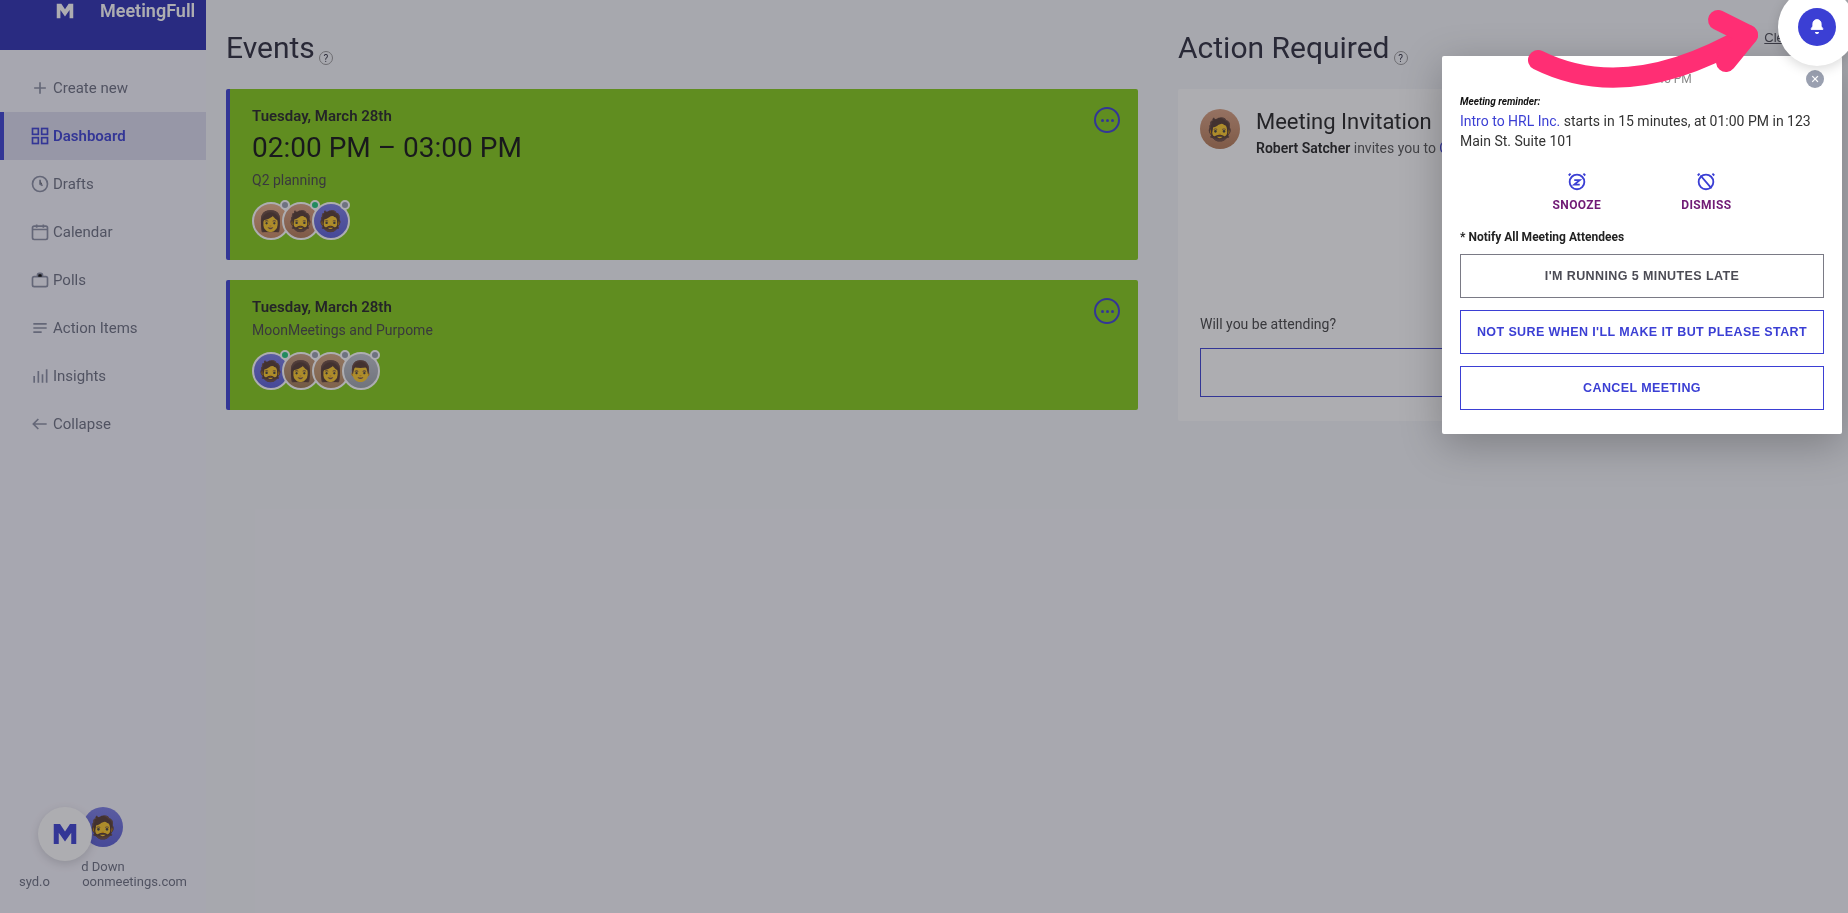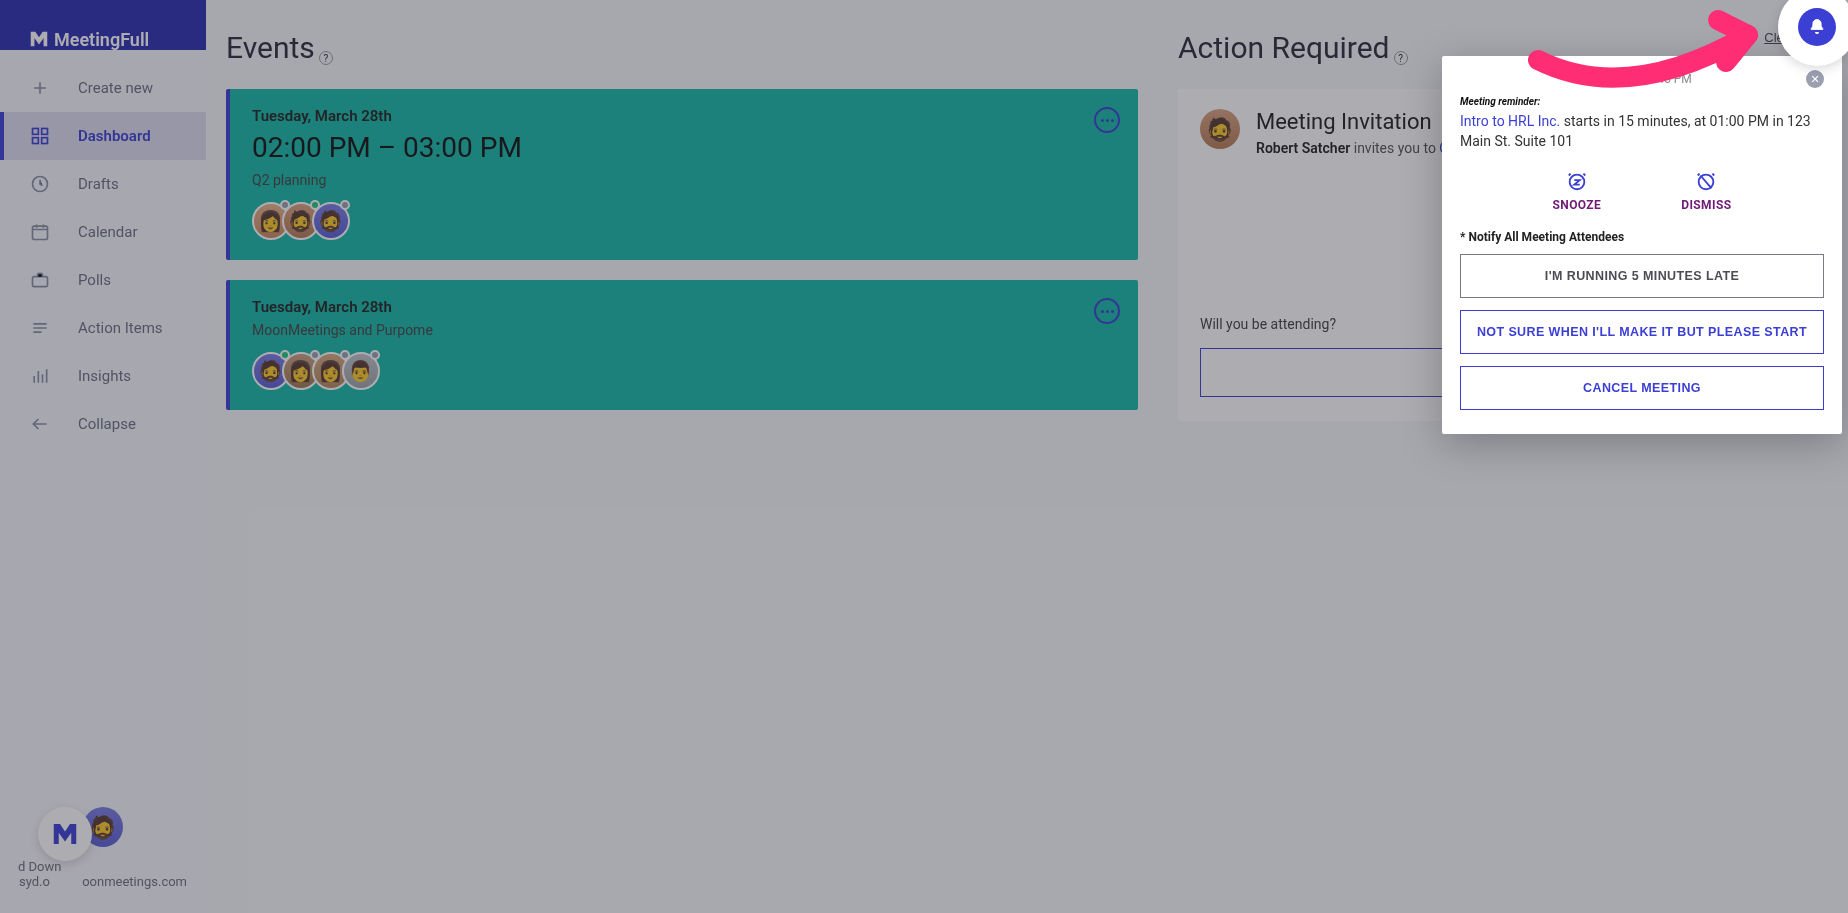--- a/index.html
+++ b/index.html
@@ -30,32 +30,32 @@
   display: flex;
   flex-direction: column;
   height: 100%;
   position: relative;
 }
 .brand {
   height: 50px;
   background: #2a2eb2;
   color: #fff;
   display: flex;
-  align-items: flex-end;
-  padding-left: 28px;
+  align-items: flex-start;
+  padding-left: 54px;
   font-weight: 600;
   font-size: 18px;
-  gap: 4px;
+  gap: 24px;
 }
 .brand svg { width: 22px; height: 22px; }
 .nav { padding-top: 14px; }
 .nav-item {
   display: flex;
   align-items: center;
-  gap: 28px;
+  gap: 3px;
   padding: 14px 20px 14px 30px;
   color: #6b6f80;
   font-size: 15px;
   cursor: pointer;
 }
 .nav-item svg { width: 20px; height: 20px; flex-shrink: 0; }
 .nav-item.active {
   background: #dcdcef;
   color: #3b3fd4;
   font-weight: 600;
@@ -100,21 +100,21 @@
 .section-title sup {
   font-size: 10px;
   border: 1px solid #999;
   border-radius: 50%;
   width: 14px; height: 14px;
   display:inline-flex;align-items:center;justify-content:center;
   margin-top: 6px;
 }
 
 .event-card {
-  background: #14b8a6;
+  background: #84cc16;
   border-left: 4px solid #3b3fd4;
   border-radius: 2px;
   padding: 18px 22px 20px;
   margin-bottom: 20px;
   position: relative;
 }
 .event-date { font-size: 15px; color: #222; font-weight: 600; margin-bottom: 6px; }
 .event-time { font-size: 28px; font-weight: 400; color: #111; margin-bottom: 8px; }
 .event-title { font-size: 14px; color: #444; margin-bottom: 14px; }
 .event-more {
@@ -313,21 +313,21 @@
       </div>
       <div class="nav-item">
         <svg viewBox="0 0 24 24">
             <path stroke="#8a8fa3" stroke-width="2" d="M20 12H4M10 6l-6 6 6 6" fill="none"></path>
           </svg>
         <span>Collapse</span>
       </div>
     </nav>
     <div class="sidebar-footer">
       <div class="user-avatar bg3">🧔</div>
-      <div style="text-align:left">d Down</div>
+      <div style="text-align:center">d Down</div>
       <div style="text-align:center;white-space:pre">syd.o          oonmeetings.com</div>
     </div>
     <div class="badge-circle">
       <svg viewBox="0 0 24 24">
           <path fill="#3b3fd4" d="M3 4h5l4 6 4-6h5v16h-4V11l-5 7-5-7v9H3z"></path>
         </svg>
     </div>
   </aside>
 
   <main class="main">

